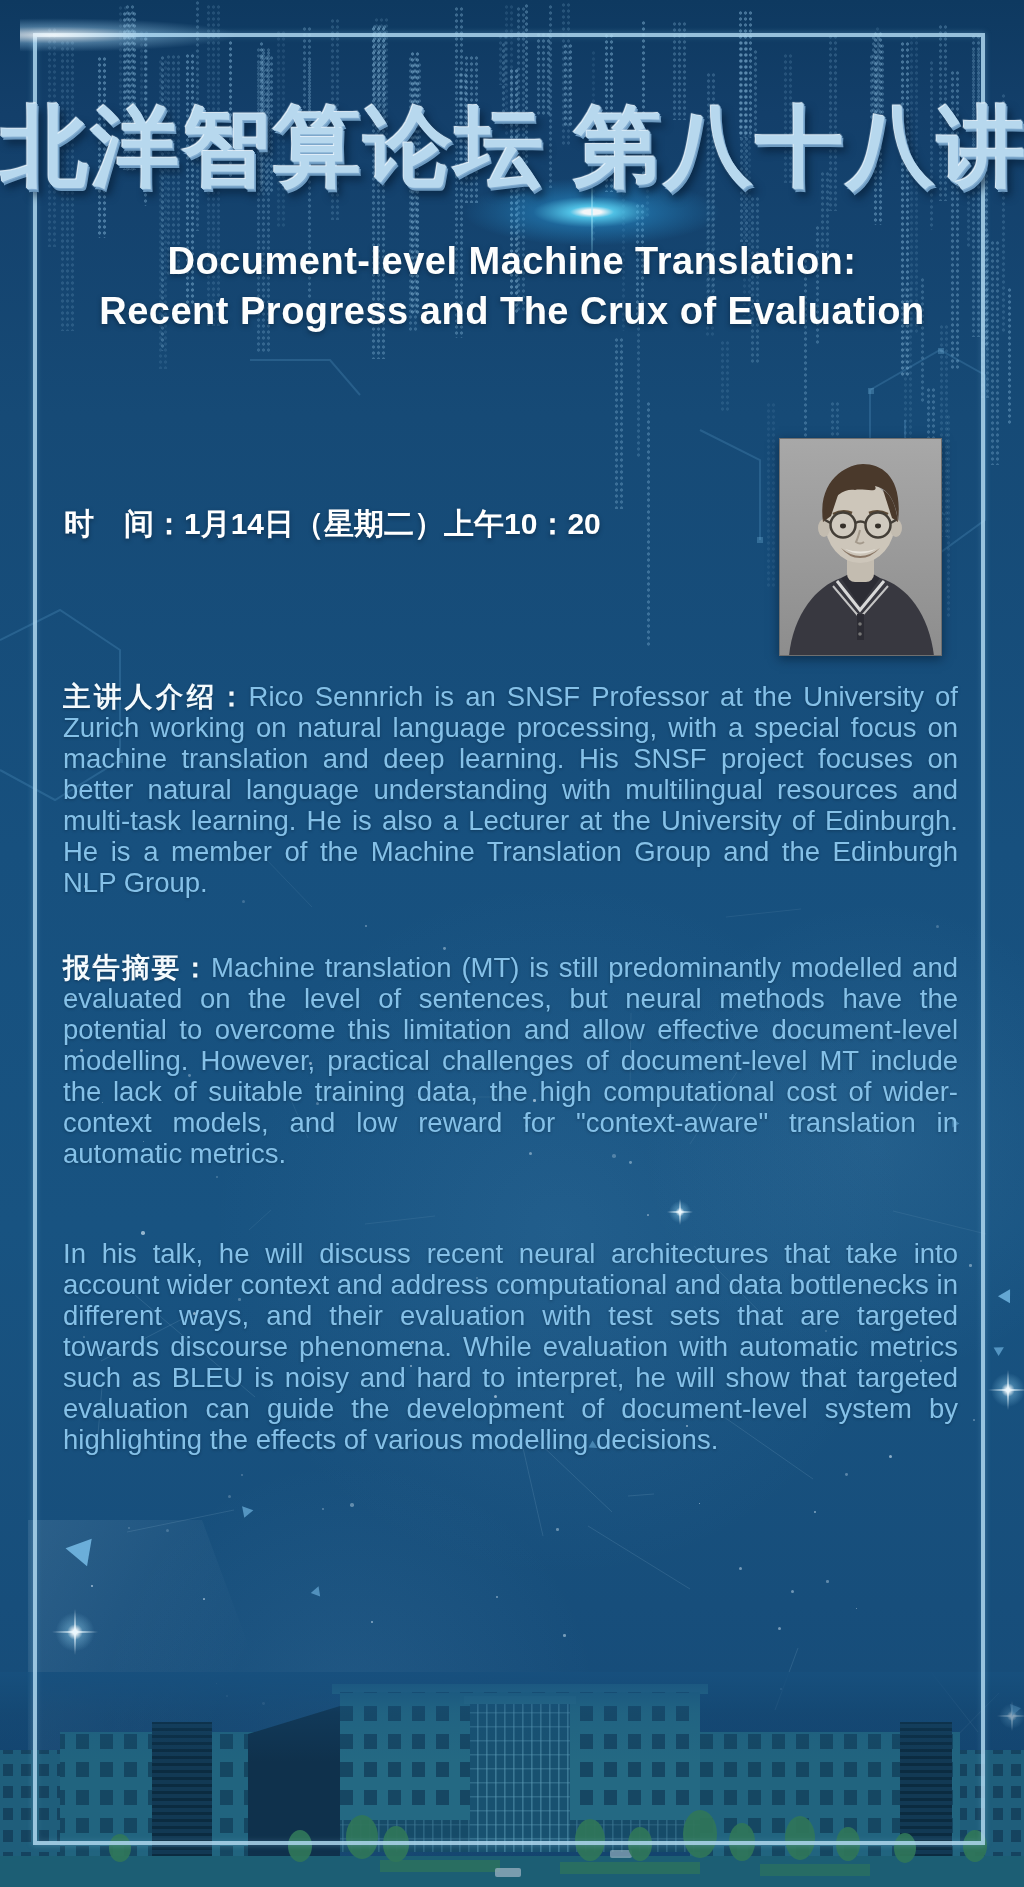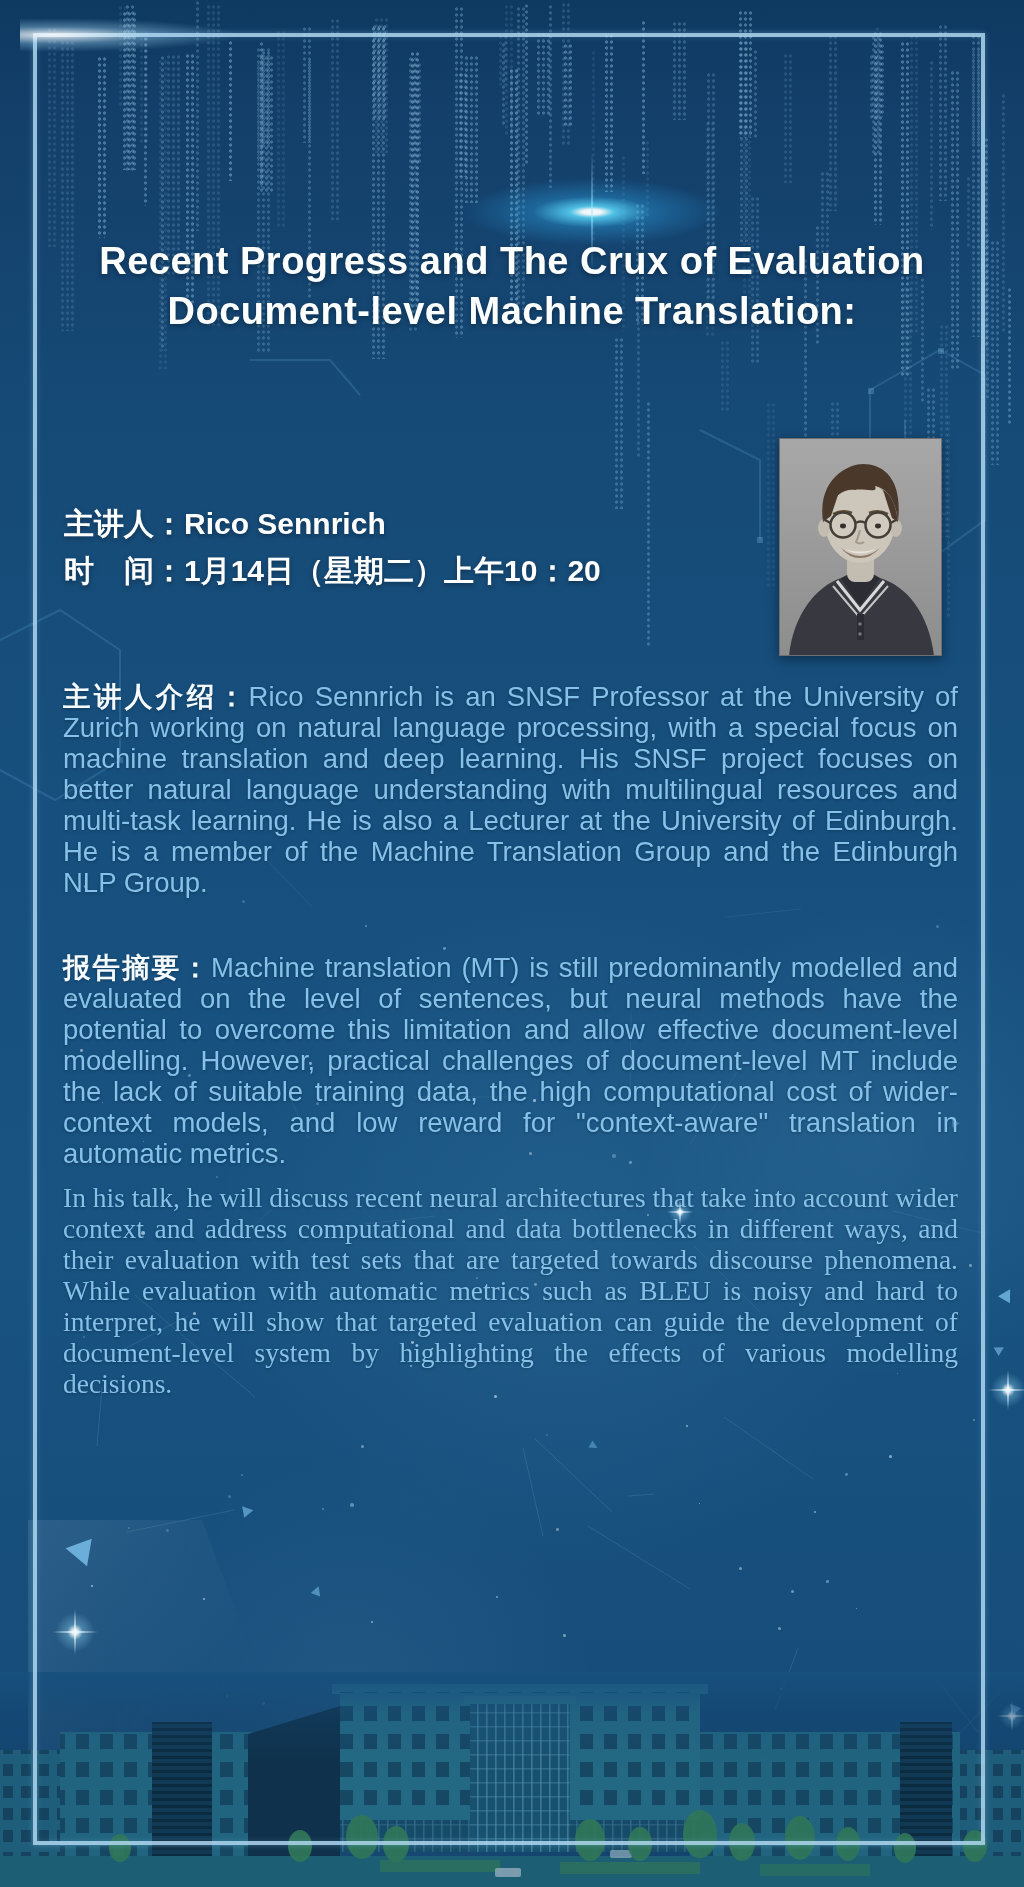--- a/index.html
+++ b/index.html
@@ -63,21 +63,21 @@
   
   .photo{position:absolute;left:779px;top:438px;width:163px;height:218px;
          box-shadow:0 3px 10px rgba(4,20,38,.55);}
   
   .para{position:absolute;left:63px;width:895px;margin:0;
         font-size:27.5px;line-height:31px;color:#85c1e8;
         text-align:justify;text-shadow:0 1px 3px rgba(5,25,45,.4);}
   .para .plabel{color:#f4fafd;font-weight:bold;}
   .bio{top:681px;}
   .abs1{top:952px;}
-  .abs2{top:1182px;font-family:Liberation Serif, serif;}
+  .abs2{top:1238px;}
 </style>
 </head>
 <body>
 
 <div class="poster">
 
   <div class="glow g1"></div>
   <div class="glow g2"></div>
   <div class="glow g3"></div>
   <div class="ray"></div>
@@ -386,30 +386,28 @@
     </g>
 
     <rect x="0" y="0" width="1024" height="215" fill="#10375c" opacity="0.32"></rect>
     <rect x="0" y="0" width="1024" height="90" fill="url(#fade)"></rect>
   </svg>
 
   <div class="frame"></div>
   <div class="frame-glow"></div>
   <div class="flare"></div>
 
+  <h1 class="series-title">北洋智算论坛  第八十八讲</h1>
 
   <div class="en-title">
+    <div>Document-level Machine Translation:</div>
     <div>Recent Progress and The Crux of Evaluation</div>
-    <div>Document-level Machine Translation:</div>
   </div>
 
   <div class="info">
-    <div>
-      <span class="lbl">主讲人：</span><span class="val">Rico Sennrich</span>
-    </div>
     <div>
       <span class="lbl">时　间：</span><span class="val">1月14日（星期二）上午10：20</span>
     </div>
   </div>
 
   <svg class="photo" viewBox="0 0 163 218">
     <defs>
       <linearGradient id="pbg" x1="0" y1="0" x2="0" y2="1">
         <stop offset="0" stop-color="#a8a8a8"></stop>
           <stop offset="1" stop-color="#8d8d8d"></stop>

